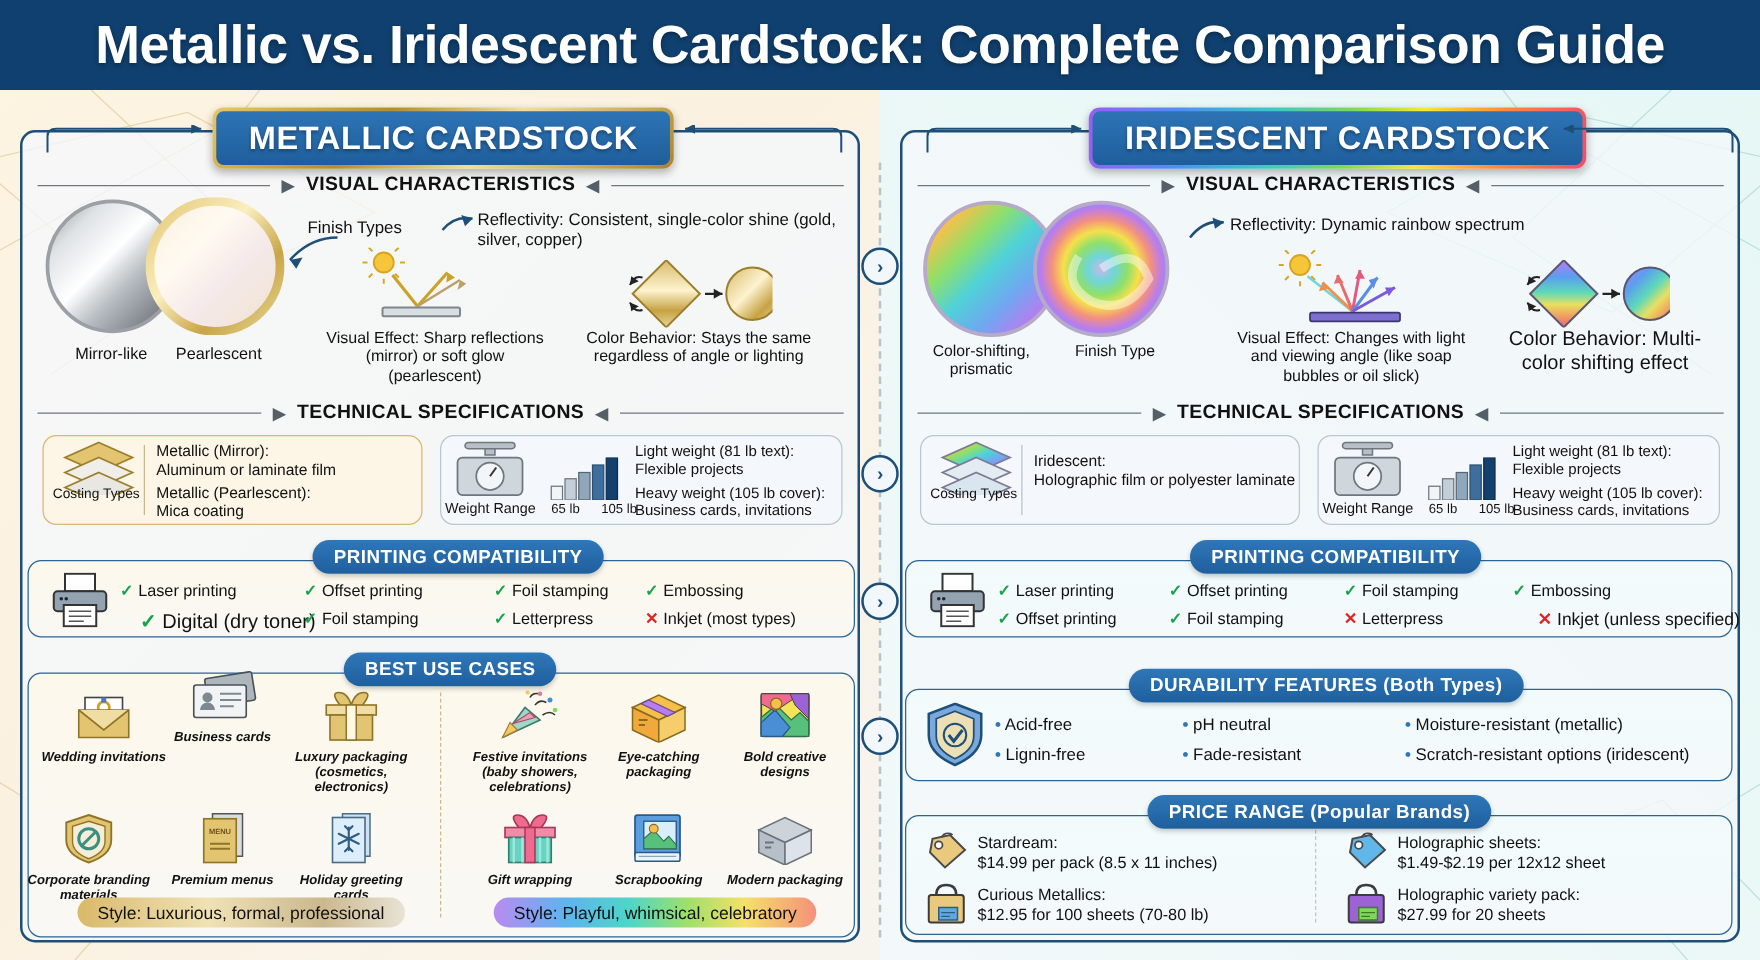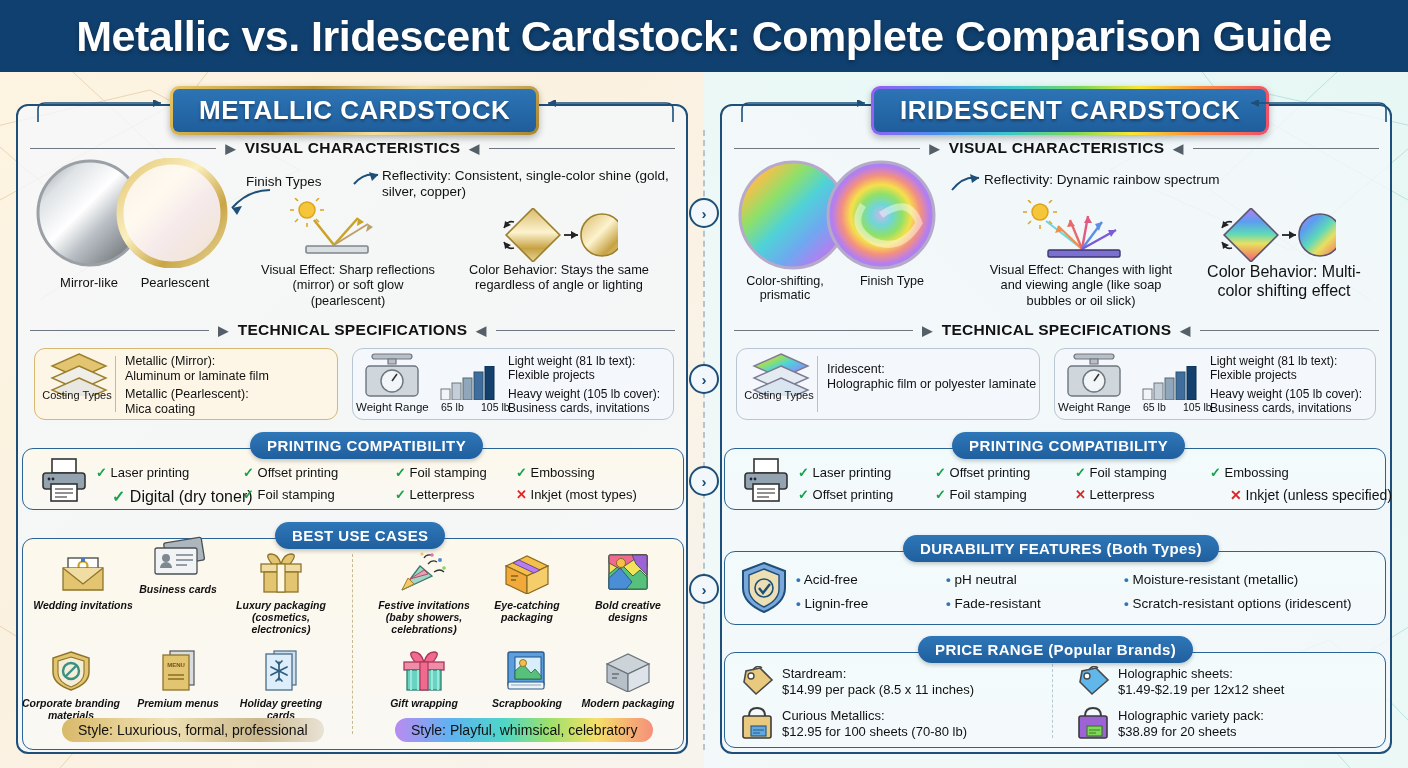--- a/index.html
+++ b/index.html
@@ -667,21 +667,21 @@
   <path d="M9 10 q0 -8 8 -8 q8 0 8 8" fill="none" stroke="#3b3b3b" stroke-width="2"></path>
   <rect x="3" y="10" width="28" height="22" rx="2" fill="#9d62d6" stroke="#3b3b3b" stroke-width="1.6"></rect>
   <rect x="11" y="20" width="15" height="10" fill="#7ed957" stroke="#3f7a2c" stroke-width="1.2"></rect>
   <g stroke="#3f7a2c" stroke-width="1">
       <path d="M13 24 h11"></path>
       <path d="M13 27 h7"></path>
     </g>
 </svg>
 <div class="txt" style="left:1118px;top:708px;width:262px;font-size:13px;line-height:1.22">
   <div class="b">Holographic variety pack:</div>
-  <div>$38.89 for 20 sheets</div>
+  <div>$27.99 for 20 sheets</div>
 </div>
 
 <div class="uc" style="left:374px;top:552px">
   <svg width="52" height="42">
     <path d="M4 38 L22 14 L34 24 Z" fill="#9fd8c8" stroke="#3d7a6b" stroke-width="1.3"></path>
     <path d="M12 27 L26 18 L30 22 Z" fill="#e8a0b4" stroke="#a8506a" stroke-width="1"></path>
     <path d="M4 38 L16 32 L10 26 Z" fill="#f4c96a" stroke="#a8802c" stroke-width="1"></path>
     <g stroke="#333" stroke-width="1.3" fill="none">
       <path d="M30 12 q4 -5 9 -2"></path>
         <path d="M36 20 q6 -4 10 0"></path>

